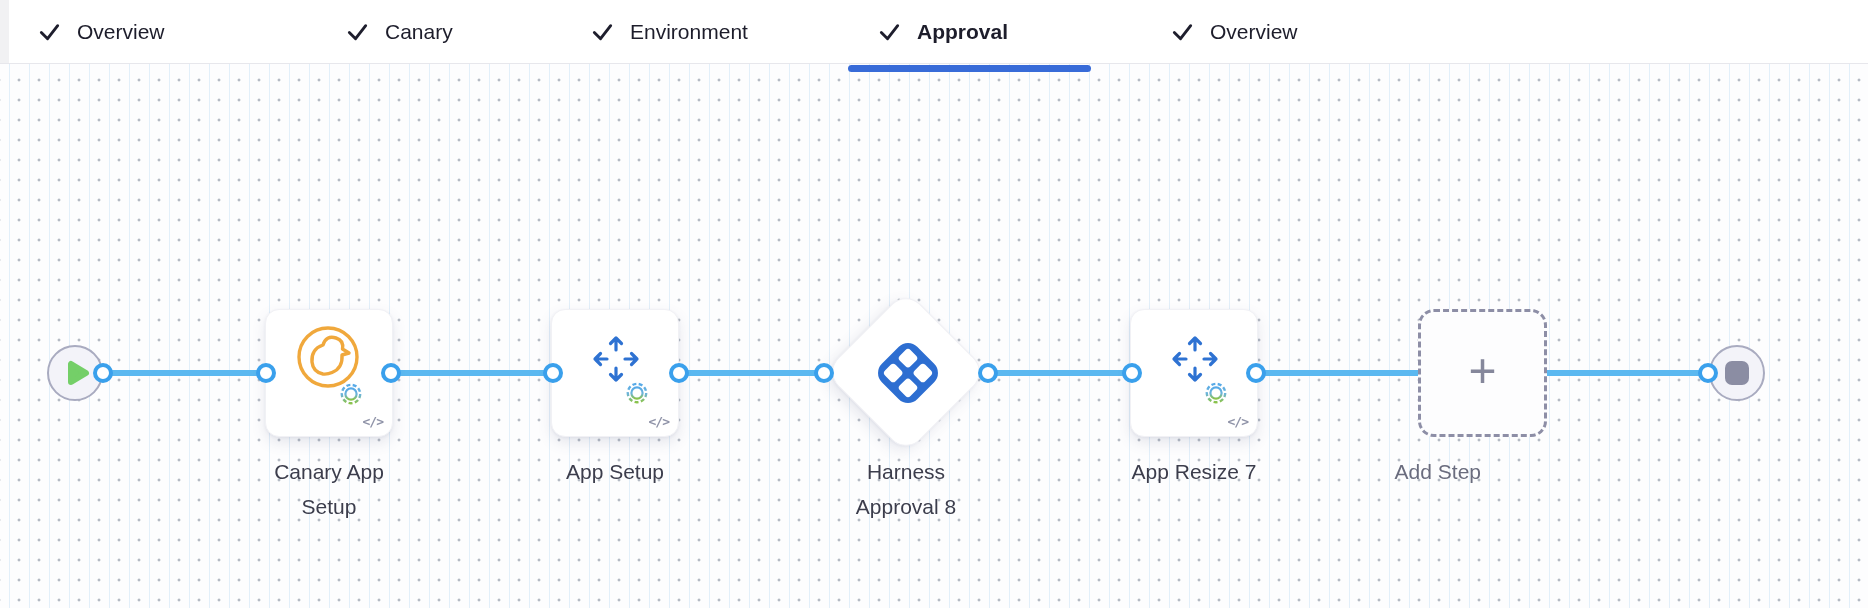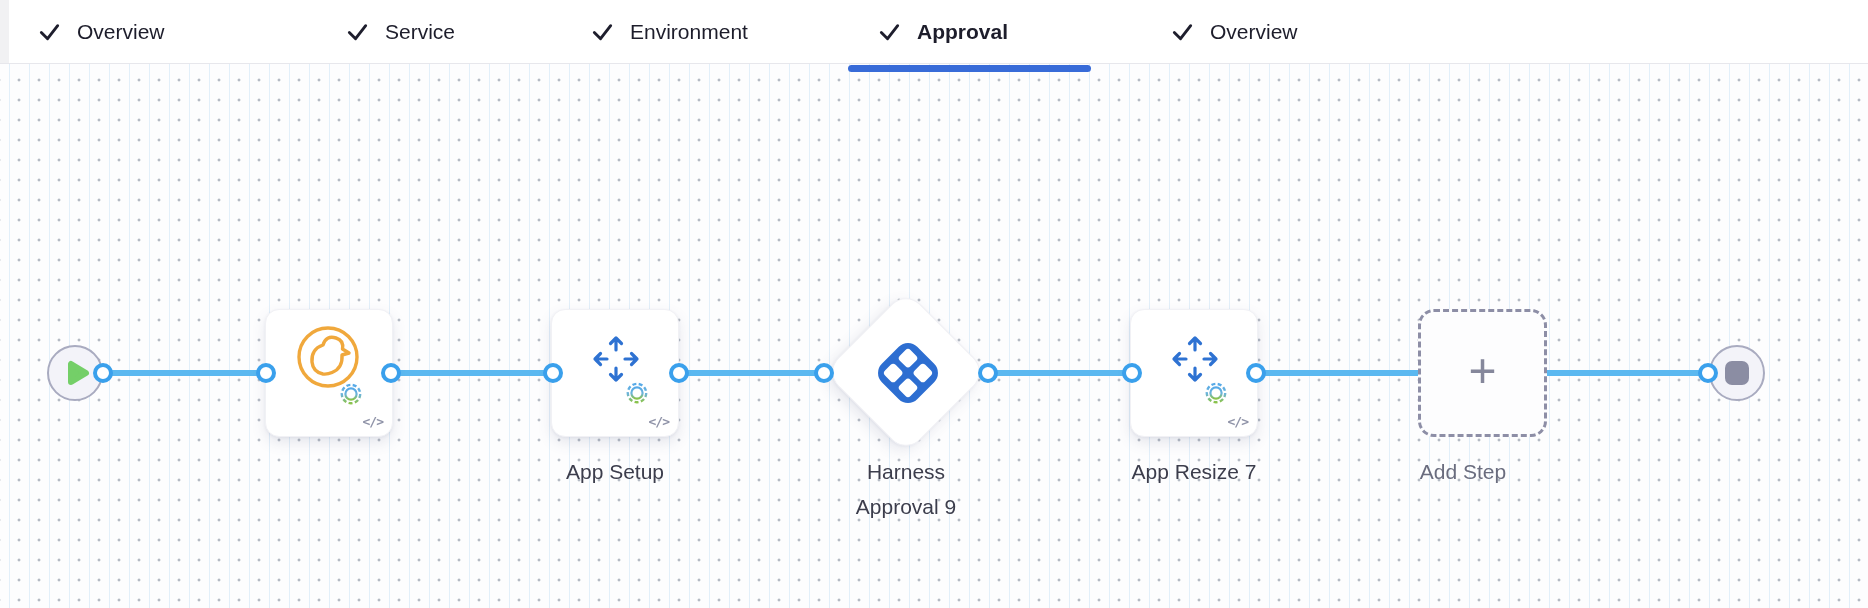--- a/index.html
+++ b/index.html
@@ -93,41 +93,41 @@
   
   .add-step{position:absolute;left:1418px;top:245px;width:129px;height:128px;background:#fdfdfe;
     border:3px dashed var(--add-step-gray);border-radius:16px;z-index:2;cursor:pointer;
     display:flex;align-items:center;justify-content:center;}
   .plus-glyph{font-size:48px;font-weight:400;color:#85879b;line-height:1;margin-top:-4px;}
 
   
   .node-label{position:absolute;top:390px;width:150px;text-align:center;font-size:21px;
     line-height:35px;color:var(--node-label);z-index:2;}
   .lbl-canary{left:254px}.lbl-resize1{left:540px}.lbl-approval{left:831px}
-  .lbl-resize2{left:1119px}.lbl-addstep{left:1388px;color:#6a6c7e;}
+  .lbl-resize2{left:1119px}.lbl-addstep{left:1331px;color:#6a6c7e;text-align:right;}
 </style>
 </head>
 <body>
 
 <div id="app">
 
   <div class="header">
     <div class="header-left-edge"></div>
 
     <div class="tab tab-overview">
       <svg class="tab-check" viewBox="0 0 26 26">
           <path d="M4.5 14 l6.5 6.5 L21.5 7"></path>
         </svg>
       <span>Overview</span>
     </div>
     <div class="tab tab-service">
       <svg class="tab-check" viewBox="0 0 26 26">
           <path d="M4.5 14 l6.5 6.5 L21.5 7"></path>
         </svg>
-      <span>Service</span>
+      <span>Canary</span>
     </div>
     <div class="tab tab-environment">
       <svg class="tab-check" viewBox="0 0 26 26">
           <path d="M4.5 14 l6.5 6.5 L21.5 7"></path>
         </svg>
       <span>Environment</span>
     </div>
     <div class="tab tab-execution active">
       <svg class="tab-check" viewBox="0 0 26 26">
           <path d="M4.5 14 l6.5 6.5 L21.5 7"></path>
@@ -241,18 +241,19 @@
     <div class="cpoint p2"></div>
     <div class="cpoint p3"></div>
     <div class="cpoint p4"></div>
     <div class="cpoint p5"></div>
     <div class="cpoint p6"></div>
     <div class="cpoint p7"></div>
     <div class="cpoint p8"></div>
     <div class="cpoint p9"></div>
     <div class="cpoint p10"></div>
 
+    <div class="node-label lbl-canary">Canary App Setup</div>
     <div class="node-label lbl-resize1">App Setup</div>
-    <div class="node-label lbl-approval">Harness Approval 9</div>
+    <div class="node-label lbl-approval">Harness Approval 8</div>
     <div class="node-label lbl-resize2">App Resize 7</div>
     <div class="node-label lbl-addstep">Add Step</div>
   </div>
 </div>
 
 </body></html>

